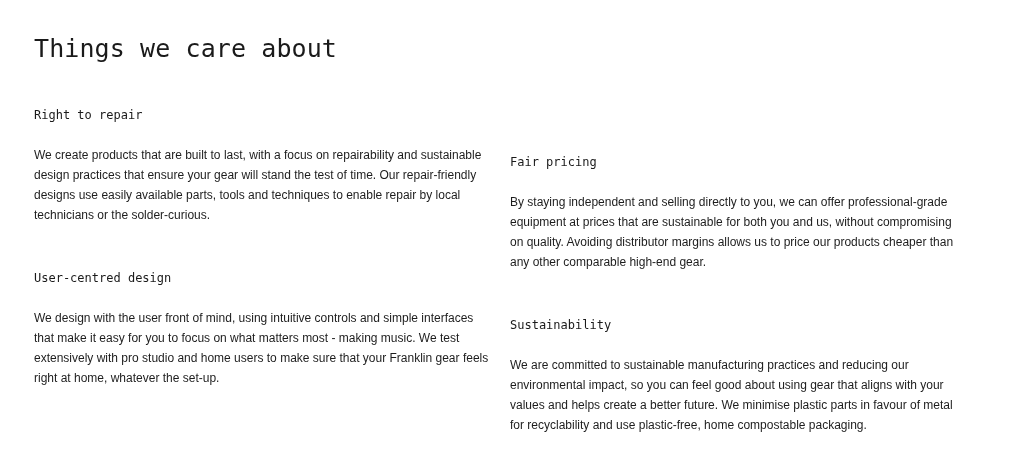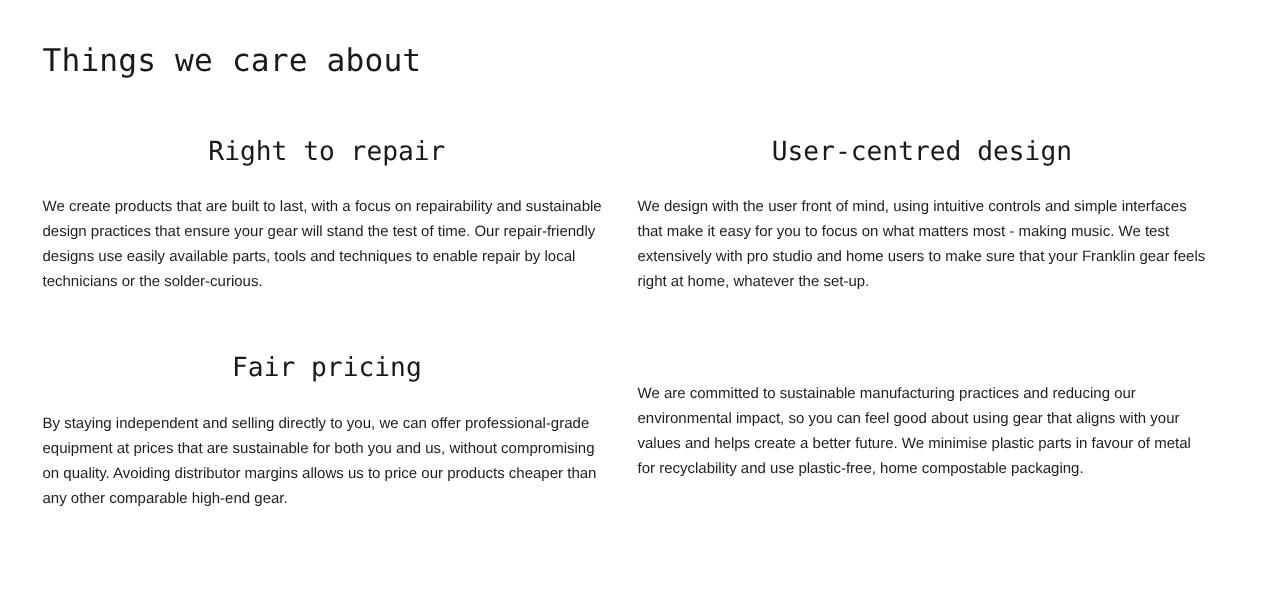--- a/index.html
+++ b/index.html
@@ -48,28 +48,27 @@
   .care-item {
     padding-bottom: 0;
   }
 
   .care-item.row-2 {
     padding-top: 47px;
   }
 
   .care-heading {
     font-family: "DejaVu Sans Mono", monospace;
-    font-size: 21px;
+    font-size: 12px;
     font-weight: 400;
     line-height: 1.15;
     color: #1a1a1a;
     letter-spacing: 0px;
     margin: 0;
     white-space: pre;
-    text-align: center;
   }
 
   .care-body {
     font-family: "Liberation Sans", sans-serif;
     font-size: 12px;
     font-weight: 400;
     line-height: 20px;
     color: #1d1d1d;
     margin: 0;
     margin-top: 22px;
@@ -83,28 +82,29 @@
 
   <h1 class="page-title">Things we care about</h1>
 
   <div class="care-grid">
 
     <div class="care-item">
       <h2 class="care-heading">Right to repair</h2>
       <p class="care-body">We create products that are built to last, with a focus on repairability and sustainable design practices that ensure your gear will stand the test of time. Our repair-friendly designs use easily available parts, tools and techniques to enable repair by local technicians or the solder-curious.</p>
     </div>
 
+    <div class="care-item row-2">
+      <h2 class="care-heading">Fair pricing</h2>
+      <p class="care-body">By staying independent and selling directly to you, we can offer professional-grade equipment at prices that are sustainable for both you and us, without compromising on quality. Avoiding distributor margins allows us to price our products cheaper than any other comparable high-end gear.</p>
+    </div>
+
     <div class="care-item">
       <h2 class="care-heading">User-centred design</h2>
       <p class="care-body">We design with the user front of mind, using intuitive controls and simple interfaces that make it easy for you to focus on what matters most - making music. We test extensively with pro studio and home users to make sure that your Franklin gear feels right at home, whatever the set-up.</p>
     </div>
 
     <div class="care-item row-2">
-      <h2 class="care-heading">Fair pricing</h2>
-      <p class="care-body">By staying independent and selling directly to you, we can offer professional-grade equipment at prices that are sustainable for both you and us, without compromising on quality. Avoiding distributor margins allows us to price our products cheaper than any other comparable high-end gear.</p>
-    </div>
-
-    <div class="care-item row-2">
+      <h2 class="care-heading">Sustainability</h2>
       <p class="care-body">We are committed to sustainable manufacturing practices and reducing our environmental impact, so you can feel good about using gear that aligns with your values and helps create a better future. We minimise plastic parts in favour of metal for recyclability and use plastic-free, home compostable packaging.</p>
     </div>
 
   </div>
 </div>
 
 </body></html>

